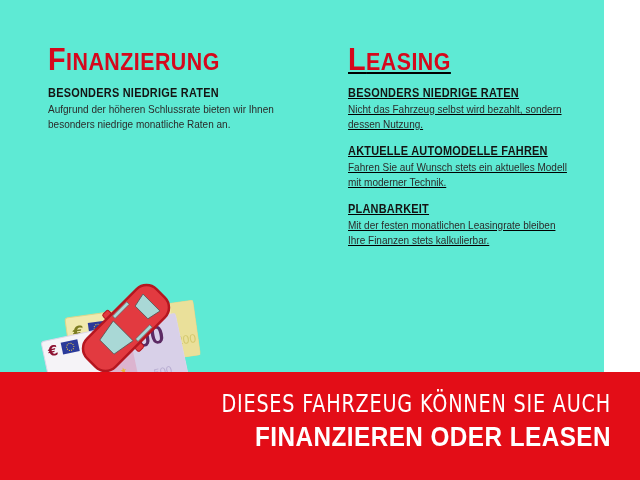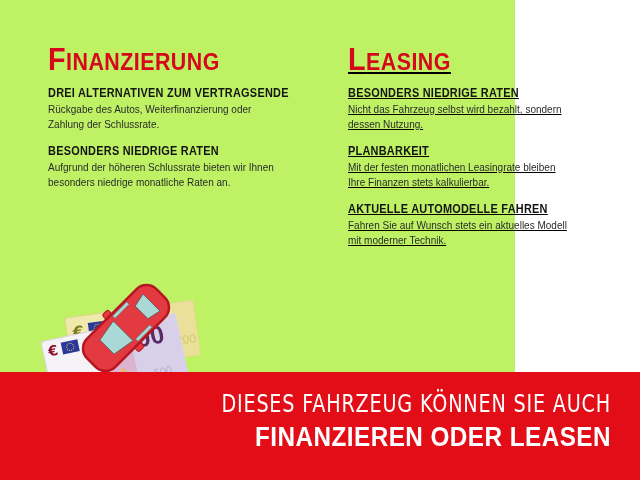--- a/index.html
+++ b/index.html
@@ -1,21 +1,21 @@
 <!DOCTYPE html>
 <html><head>
 <meta charset="utf-8">
 <style>
   html,body { margin:0; padding:0; }
   body {
     width:640px; height:480px; overflow:hidden;
     background:#ffffff;
     font-family:"Liberation Sans", sans-serif;
   }
-  .slide { position:relative; width:515px; height:480px; background:#bef264; }
+  .slide { position:relative; width:604px; height:480px; background:#5eead4; }
 
   
   .col { position:absolute; top:46px; }
   .col-left  { left:48px;  width:292px; }
   .col-right { left:348px; width:282px;text-decoration:underline; }
 
   .col-title {
     margin:0 0 9px 0;
     font-size:23px; line-height:27px; font-weight:bold;
     color:#d5081c; letter-spacing:0.5px;
@@ -63,47 +63,42 @@
   .illustration svg { display:block; }
 </style>
 </head>
 <body>
 
 <div class="slide">
 
   <section class="col col-left">
     <h1 class="col-title">FINANZIERUNG</h1>
     <div class="item">
-      <h2>DREI ALTERNATIVEN ZUM VERTRAGSENDE</h2>
-      <p>Rückgabe des Autos, Weiterfinanzierung oder
-Zahlung der Schlussrate.</p>
-    </div>
-    <div class="item">
       <h2>BESONDERS NIEDRIGE RATEN</h2>
       <p>Aufgrund der höheren Schlussrate bieten wir Ihnen
 besonders niedrige monatliche Raten an.</p>
     </div>
   </section>
 
   <section class="col col-right">
     <h1 class="col-title">LEASING</h1>
     <div class="item">
       <h2>BESONDERS NIEDRIGE RATEN</h2>
       <p>Nicht das Fahrzeug selbst wird bezahlt, sondern
 dessen Nutzung.</p>
     </div>
     <div class="item">
+      <h2>AKTUELLE AUTOMODELLE FAHREN</h2>
+      <p>Fahren Sie auf Wunsch stets ein aktuelles Modell
+mit moderner Technik.</p>
+    </div>
+    <div class="item">
       <h2>PLANBARKEIT</h2>
       <p>Mit der festen monatlichen Leasingrate bleiben
 Ihre Finanzen stets kalkulierbar.</p>
-    </div>
-    <div class="item">
-      <h2>AKTUELLE AUTOMODELLE FAHREN</h2>
-      <p>Fahren Sie auf Wunsch stets ein aktuelles Modell
-mit moderner Technik.</p>
     </div>
   </section>
 
   <div class="illustration">
     <svg width="200" height="126" viewBox="0 0 200 126" xmlns="http://www.w3.org/2000/svg">
 
       <g transform="translate(94,58) rotate(-8)">
         <rect x="-64" y="-27" width="129" height="55" rx="3" fill="#f0e9ae" stroke="#e0d58a" stroke-width="1"></rect>
         <rect x="-10" y="-27" width="36" height="55" fill="#e5d87c"></rect>
         <rect x="42" y="-27" width="23" height="55" fill="#eae09a"></rect>

